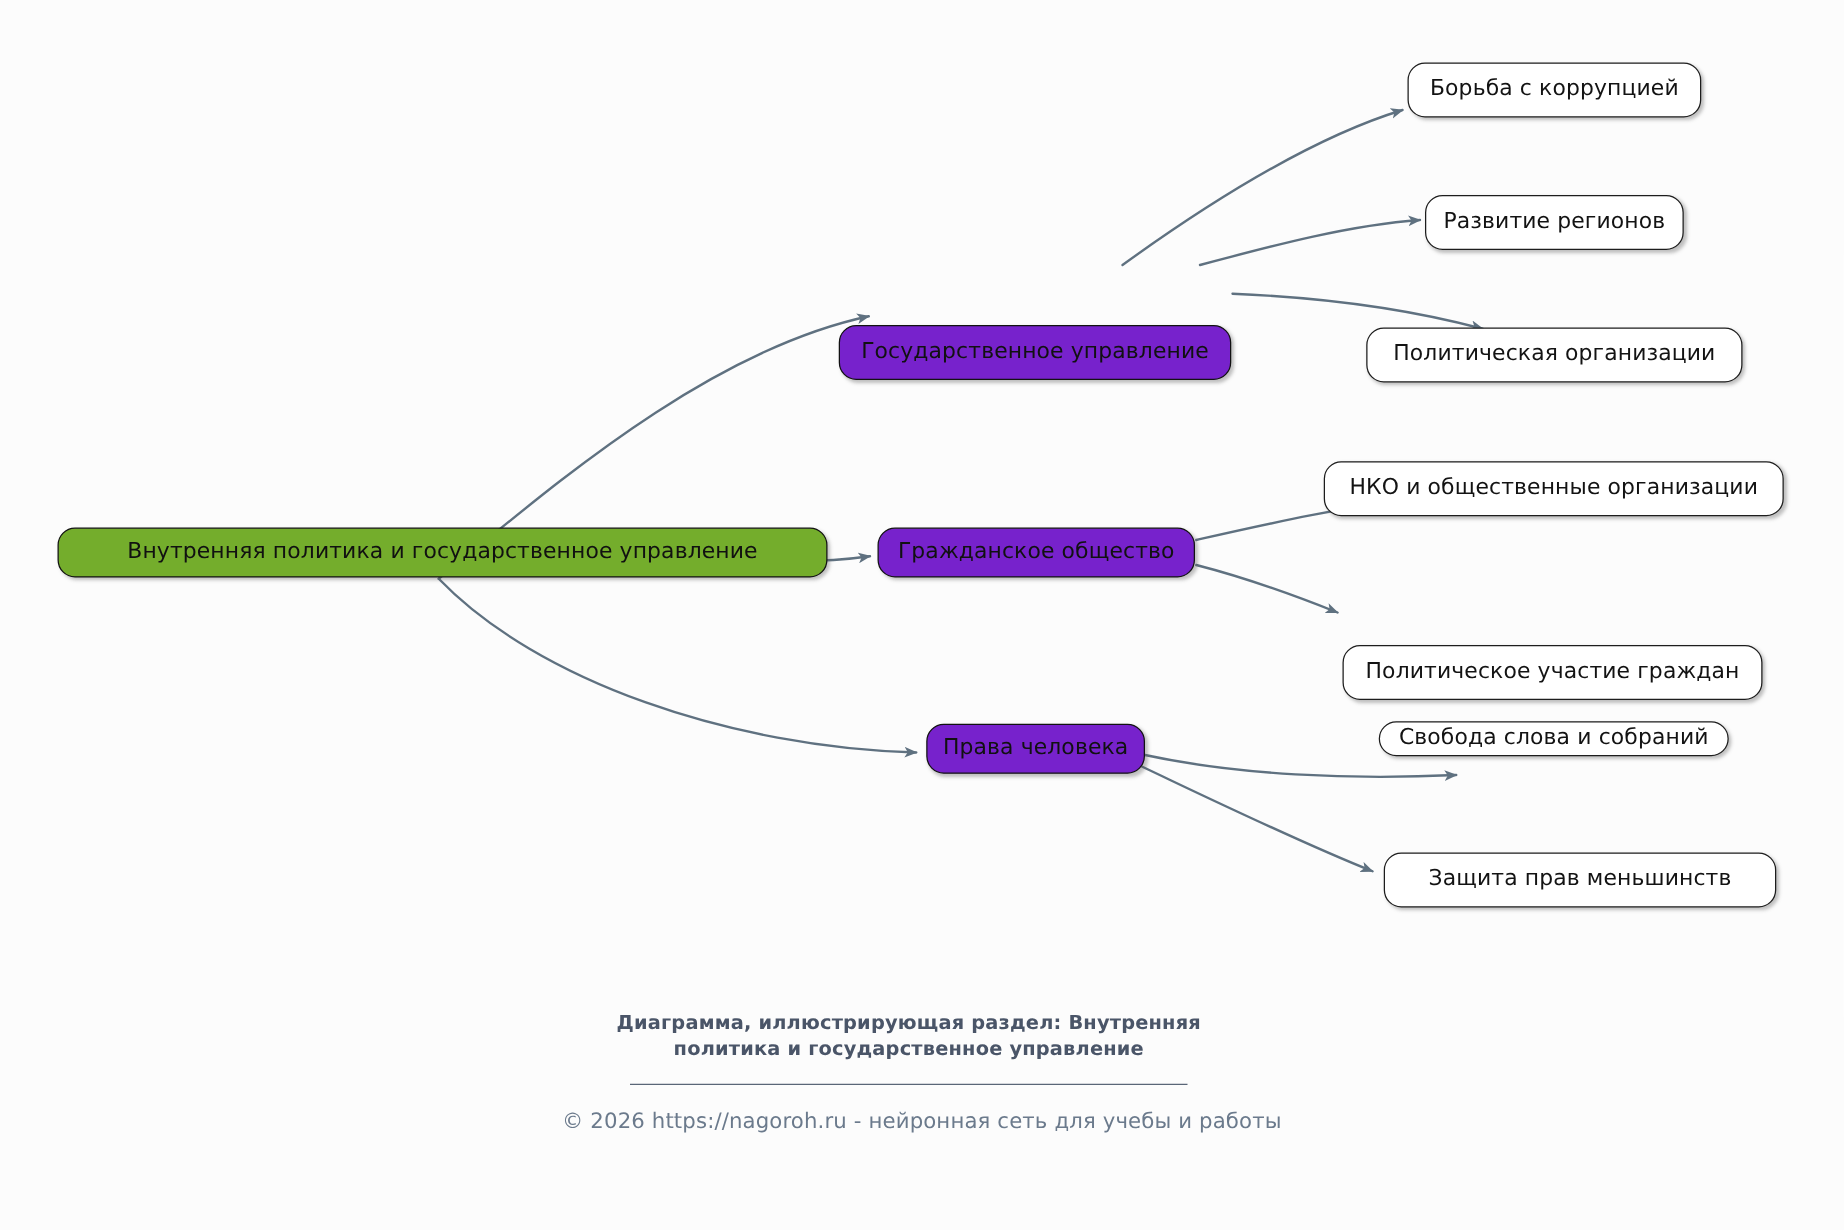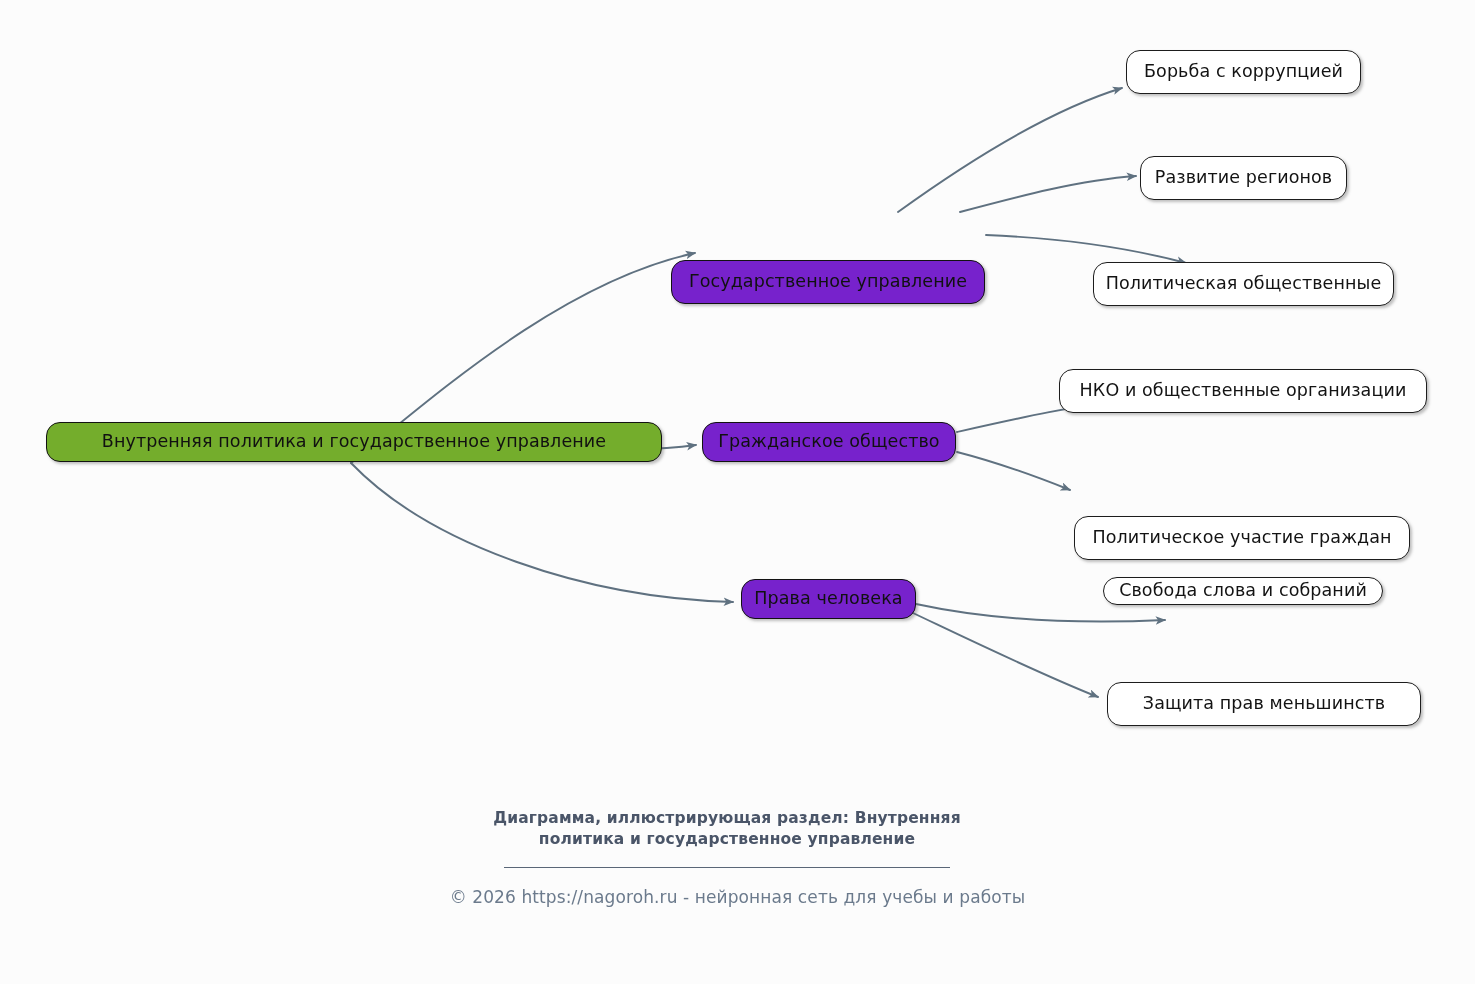--- a/index.html
+++ b/index.html
@@ -139,21 +139,21 @@
 
   <div class="node node-leaf" style="left:1126px; top:50px; width:235px; height:44px;">
     <span class="node-label">Борьба с коррупцией</span>
   </div>
 
   <div class="node node-leaf" style="left:1140px; top:156px; width:207px; height:44px;">
     <span class="node-label">Развитие регионов</span>
   </div>
 
   <div class="node node-leaf" style="left:1093px; top:262px; width:301px; height:44px;">
-    <span class="node-label">Политическая общественные</span>
+    <span class="node-label">Политическая организации</span>
   </div>
 
   <div class="node node-leaf" style="left:1059px; top:369px; width:368px; height:44px;">
     <span class="node-label">НКО и общественные организации</span>
   </div>
 
   <div class="node node-leaf" style="left:1074px; top:472px; width:336px; height:44px;margin-top:44px;">
     <span class="node-label">Политическое участие граждан</span>
   </div>
 

